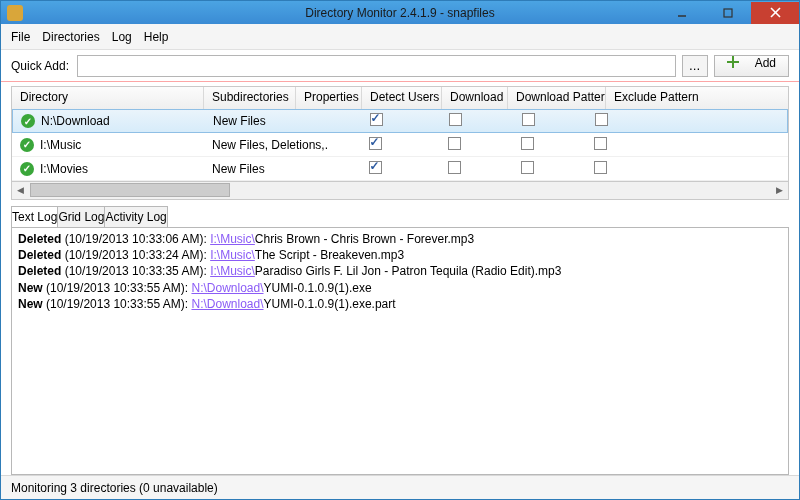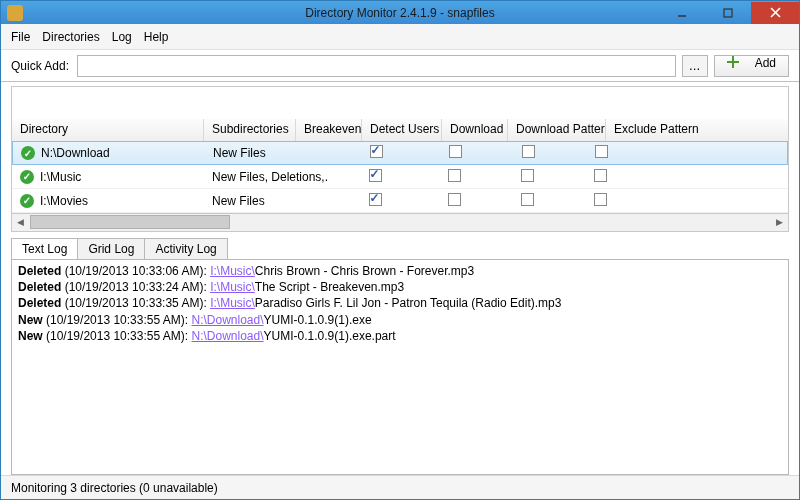--- a/index.html
+++ b/index.html
@@ -17,21 +17,21 @@
 .toolbar { height: 32px; display: flex; align-items: center; padding: 0 10px; gap: 6px; border-bottom: 1px solid #fca5a5; }
 .toolbar label { font-size: 12px; margin-right: 2px; }
 .quickadd { flex: 1; height: 22px; border: 1px solid #b5b5b5; padding: 0 4px; font-size: 12px; }
 .browse-btn { width: 26px; height: 22px; border: 1px solid #b5b5b5; background: #f4f4f4; display:flex;align-items:center;justify-content:center;}
 .add-btn { height: 22px; border: 1px solid #b5b5b5; background: linear-gradient(#fdfdfd,#ececec); padding: 0 12px; display:flex;align-items:flex-start;gap:16px; font-size:12px;}
 .add-icon{width:12px;height:12px;position:relative;display:inline-block}
 .add-icon::before{content:"";position:absolute;left:5px;top:0;width:2px;height:12px;background:#4a9b2e}
 .add-icon::after{content:"";position:absolute;left:0;top:5px;width:12px;height:2px;background:#4a9b2e}
 .content { flex: 1; display: flex; flex-direction: column; padding: 4px 10px 0 10px; overflow:hidden;}
 .grid-wrap{border:1px solid #c9c9c9; background:#fff;}
-.grid-header { display: flex; height: 22px; background: linear-gradient(#fcfcfc,#efefef); font-size: 12px; margin-top: 32px; }
+.grid-header { display: flex; height: 22px; background: linear-gradient(#fcfcfc,#efefef); font-size: 12px; }
 .gh { border-right: 1px solid #d9d9d9; padding: 3px 6px 0 8px; overflow: hidden; white-space: nowrap; }
 .gh.dir{width:192px}
 .gh.ev{width:124px}
 .gh.sub{width:92px}
 .gh.prop{width:66px}
 .gh.det{width:80px}
 .gh.snap{width:66px}
 .gh.inc{width:98px}
 .gh.exc{flex:1;border-right:none}
 .grid-body { }
@@ -46,21 +46,21 @@
 .cell.snap{width:66px;text-align:center}
 .status-icon{width:14px;height:14px;border-radius:50%;background:#3aa63a;display:inline-flex;align-items:center;justify-content:center;color:#fff;font-size:10px;font-weight:bold}
 .cb{width:13px;height:13px;border:1px solid #888;display:inline-block;background:#fff;position:relative}
 .cb.checked::after{content:"✓";position:absolute;left:0;top:-3px;font-size:12px;color:#2c5aa0;font-weight:bold}
 .hscroll{height:18px;background:#f1f1f1;border:1px solid #c9c9c9;border-top:none;position:relative;margin-bottom:6px}
 .hscroll-thumb{position:absolute;left:18px;top:1px;height:14px;width:200px;background:#cdcdcd;border:1px solid #b0b0b0}
 .hscroll-arrow{position:absolute;top:0;width:17px;height:16px;display:flex;align-items:center;justify-content:center;color:#666;font-size:9px}
 .hscroll-arrow.l{left:0}
 .hscroll-arrow.r{right:0}
 .tabs { display: flex; }
-.tab { border: 1px solid #b8b8b8; border-bottom: none; padding: 3px 10px; font-size: 12px; background: #f2f2f2; margin-right:-1px;}
+.tab { border: 1px solid #b8b8b8; border-bottom: none; padding: 3px 0; font-size: 12px; background: #f2f2f2; margin-right:-1px;}
 .tab.active { background: #fff; position:relative; z-index:1;}
 .log-area { flex: 1; border: 1px solid #b8b8b8; background: #fff; padding: 3px 6px; font-size: 12px; line-height: 1.35; overflow: hidden;}
 .log-line{white-space:nowrap}
 .log-line b{font-weight:bold}
 .log-link{color:#8b5cf6;text-decoration:underline}
 .statusbar { height: 24px; border-top: 1px solid #d8d8d8; display: flex; align-items: center; padding: 0 10px; font-size: 12px; background:#f5f5f5;}
 </style>
 </head>
 <body>
 
@@ -103,21 +103,21 @@
         <span class="add-icon"></span>
         <span>Add</span>
       </button>
   </div>
 
   <div class="content">
     <div class="grid-wrap">
       <div class="grid-header">
         <div class="gh dir">Directory</div>
         <div class="gh sub">Subdirectories</div>
-        <div class="gh prop">Breakeven</div>
+        <div class="gh prop">Properties</div>
         <div class="gh det">Detect Users</div>
         <div class="gh snap">Download</div>
         <div class="gh inc">Download Patterns</div>
         <div class="gh exc">Exclude Pattern</div>
       </div>
       <div class="grid-body" id="grid-body">
           <div class="row sel">
             <div class="cell dir">
               <span class="status-icon">✓</span>
               <span>N:\Download</span>

